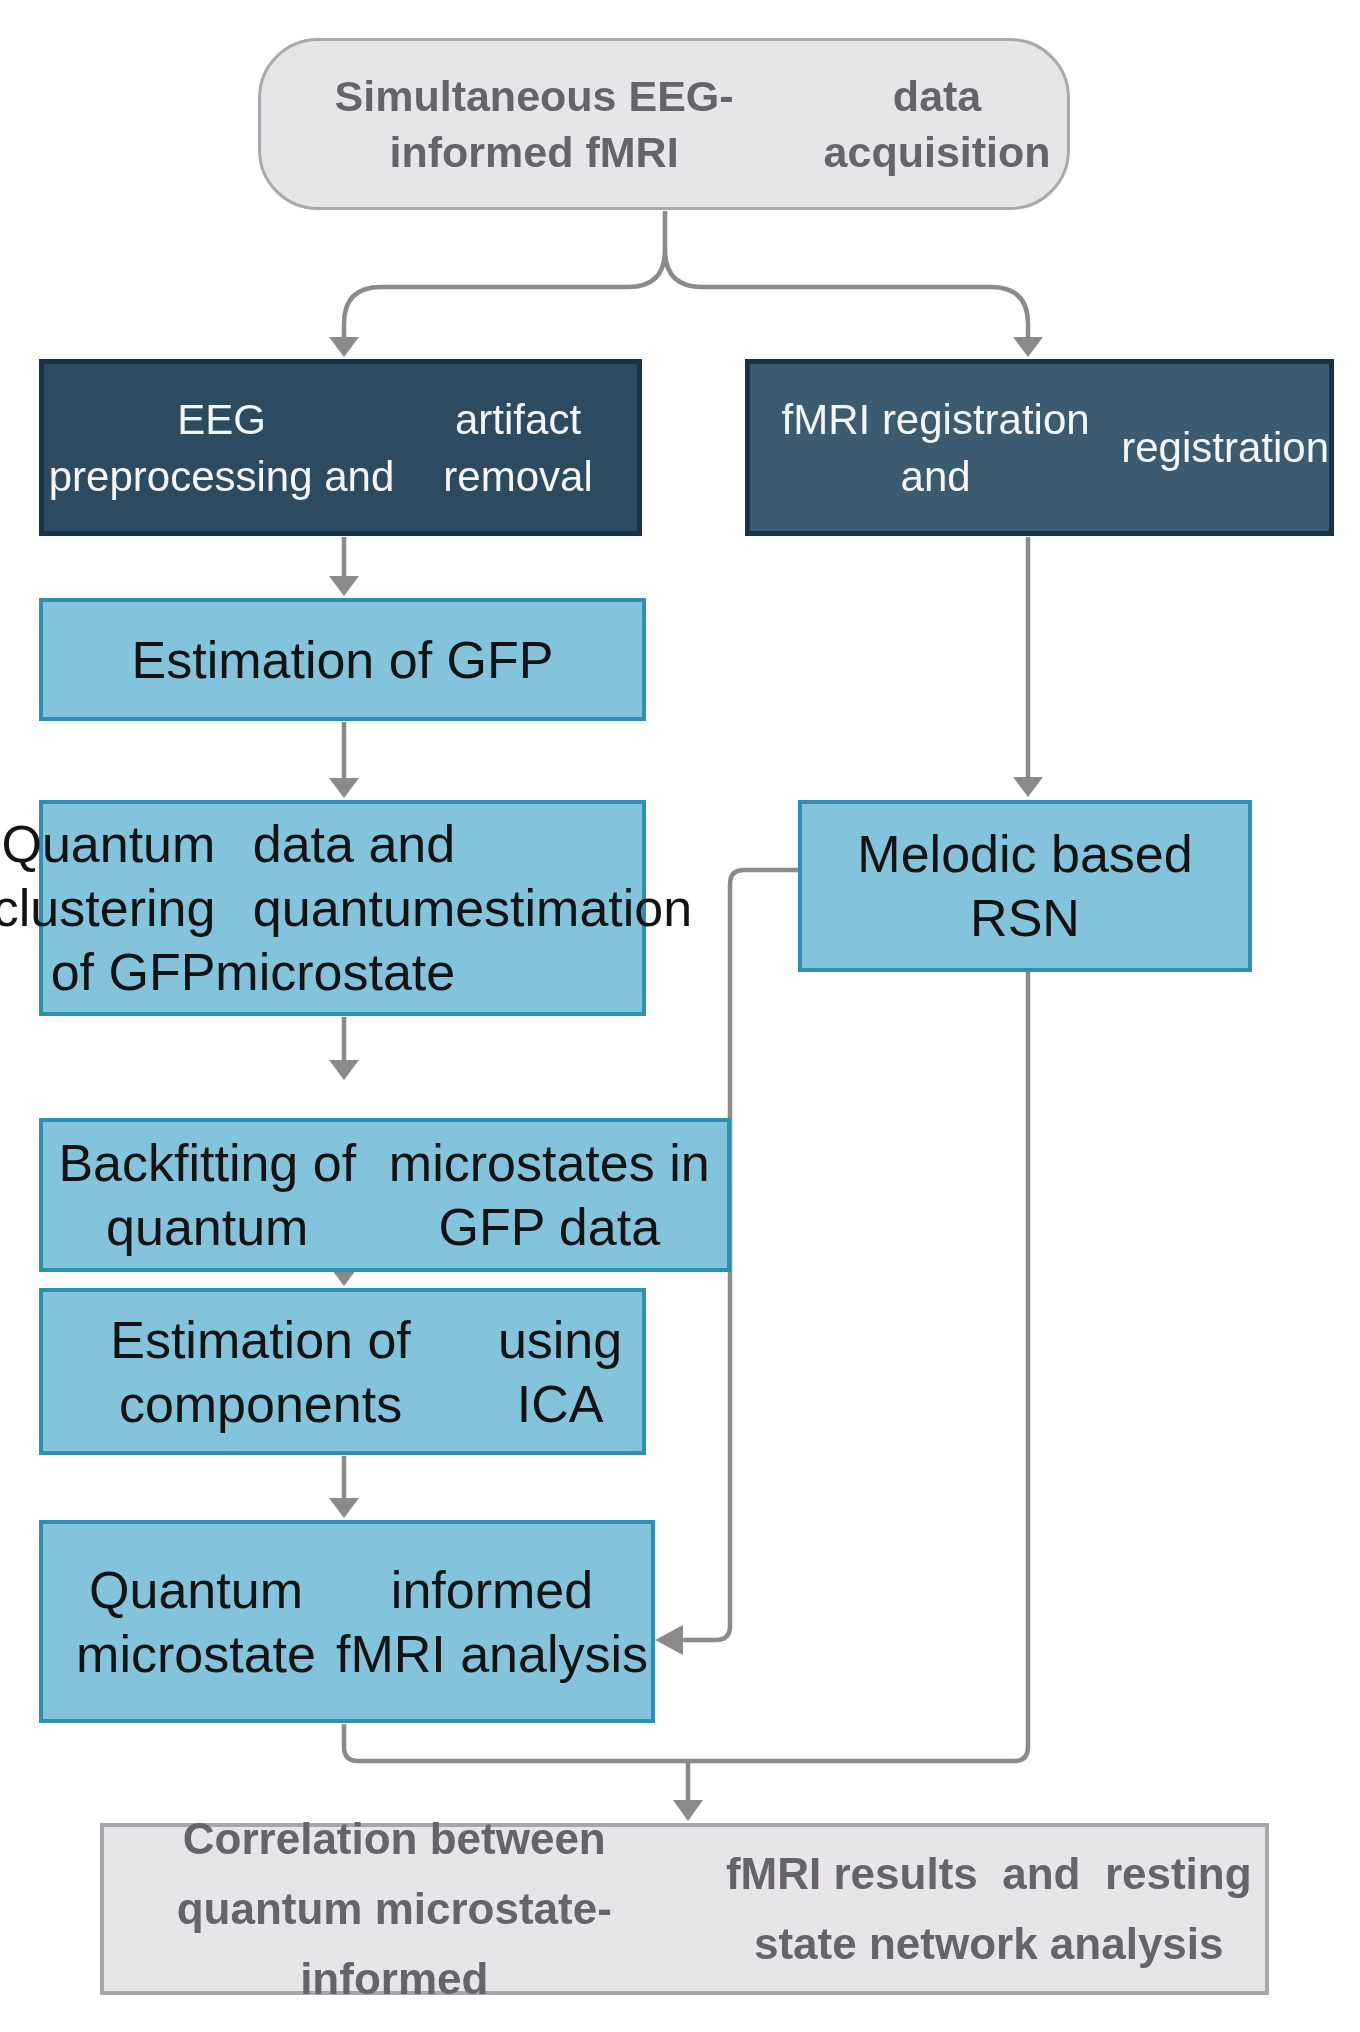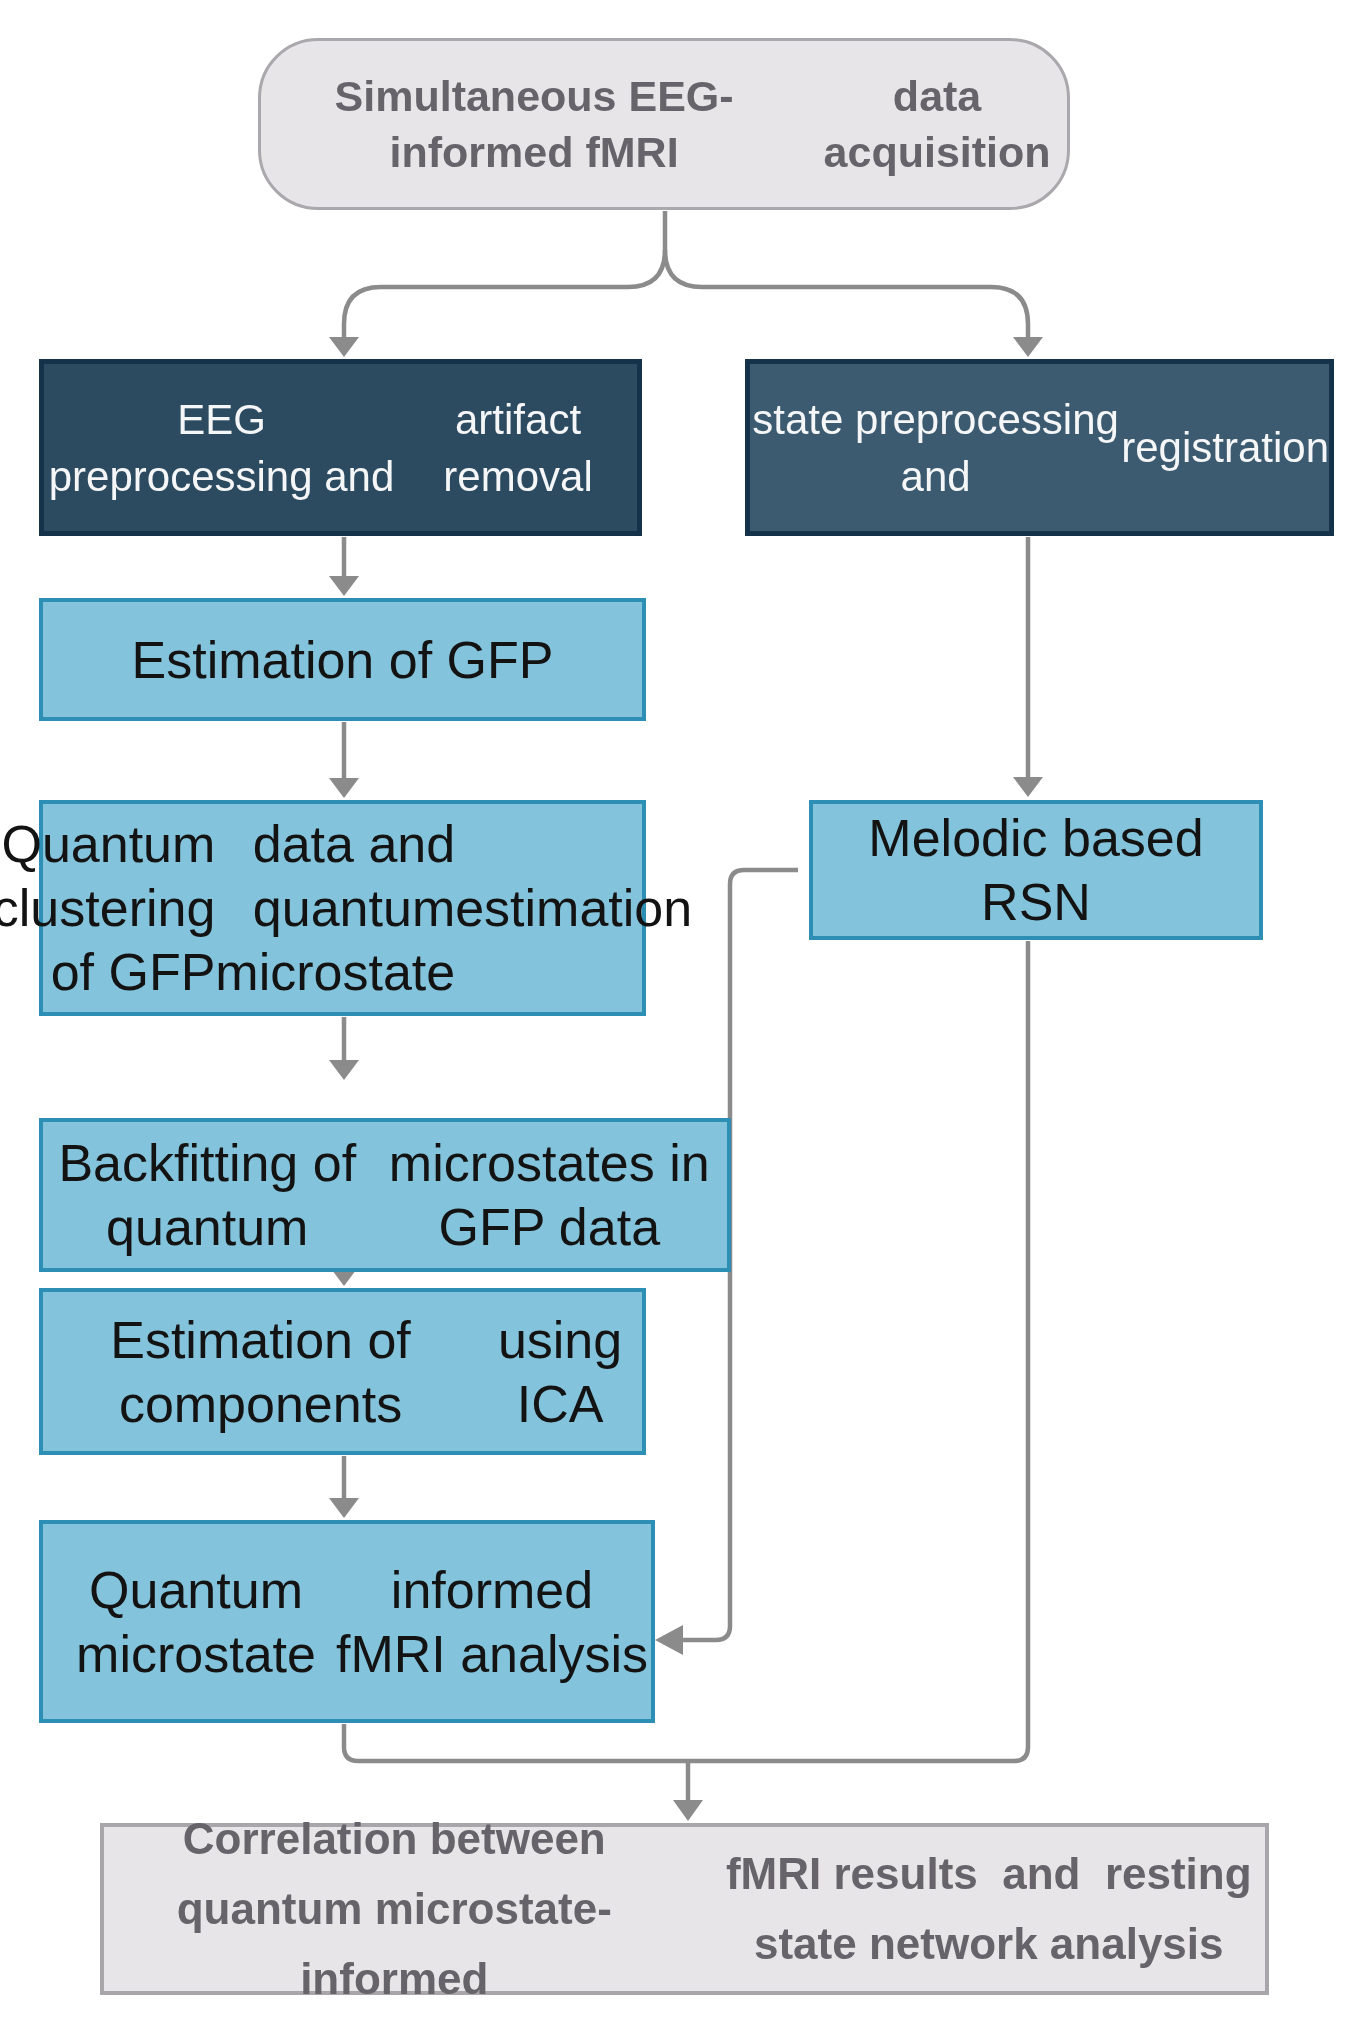--- a/index.html
+++ b/index.html
@@ -48,21 +48,21 @@
     background:var(--blue-box-fill);
     border:4px solid var(--blue-box-border);
     color:var(--blue-text);
     font-size:52px;font-weight:400;line-height:64px;
   }
   #n-gfp{left:39px;top:598px;width:607px;height:123px;}
   #n-clustering{left:39px;top:800px;width:607px;height:216px;text-align:right;}
   #n-backfitting{left:39px;top:1082px;width:692px;height:154px;margin-top:36px;}
   #n-ica{left:39px;top:1288px;width:607px;height:167px;}
   #n-qm{left:39px;top:1520px;width:616px;height:203px;padding-left:16px;}
-  #n-melodic{left:798px;top:800px;width:454px;height:140px;margin-left:11px;}
+  #n-melodic{left:798px;top:800px;width:454px;height:172px;}
   .result{
     background:var(--gray-box-fill);
     border:4px solid var(--result-box-border);
     color:var(--gray-text);
     font-size:44px;font-weight:700;line-height:70px;gap:28px;
   }
   #n-correlation{left:100px;top:1823px;width:1169px;height:172px;}
 </style>
 </head>
 <body>
@@ -110,21 +110,21 @@
     <div class="ln">Simultaneous EEG-informed fMRI</div>
     <div class="ln">data acquisition</div>
   </div>
 
   <div class="node dark" id="n-eeg">
     <div class="ln">EEG preprocessing and</div>
     <div class="ln">artifact  removal</div>
   </div>
 
   <div class="node dark" id="n-fmri">
-    <div class="ln">state preprocessing and</div>
+    <div class="ln">fMRI registration and</div>
     <div class="ln">registration</div>
   </div>
 
   <div class="node blue" id="n-gfp">
     <div class="ln">Estimation of GFP</div>
   </div>
 
   <div class="node blue" id="n-clustering">
     <div class="ln">Quantum  clustering of GFP</div>
     <div class="ln">data and quantum microstate</div>

